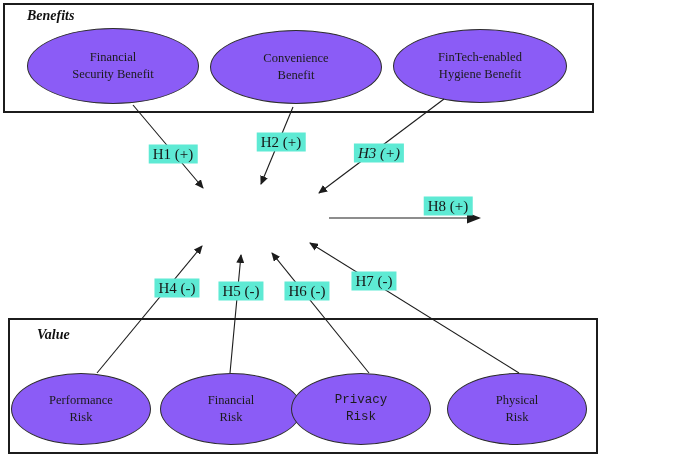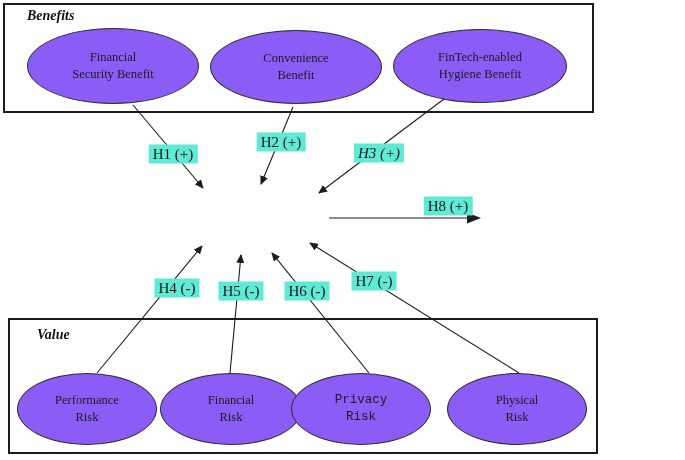--- a/index.html
+++ b/index.html
@@ -44,21 +44,21 @@
     line-height: 1.4;
     z-index: 2;
     box-sizing: border-box;
   }
   .node.bold { font-weight: bold; font-size: 13px; line-height: 1.5; }
   .n-fsb  { left: 27px;  top: 28px;  width: 172px; height: 76px; }
   .n-conv { left: 210px; top: 30px;  width: 172px; height: 74px; }
   .n-fint { left: 393px; top: 29px;  width: 174px; height: 74px; }
   .n-pv   { left: 188px; top: 186px; width: 140px; height: 64px; }
   .n-adopt{ left: 483px; top: 170px; width: 200px; height: 88px; }
-  .n-perf { left: 17px;  top: 373px; width: 140px; height: 72px; }
+  .n-perf { left: 11px;  top: 373px; width: 140px; height: 72px; }
   .n-fin  { left: 160px; top: 373px; width: 142px; height: 72px; }
   .n-priv { left: 291px; top: 373px; width: 140px; height: 72px; font-family: Liberation Mono, monospace; }
   .n-phys { left: 447px; top: 373px; width: 140px; height: 72px; }
   .connector-layer {
     position: absolute;
     left: 0; top: 0;
     width: 685px; height: 460px;
     z-index: 3;
     pointer-events: none;
   }

